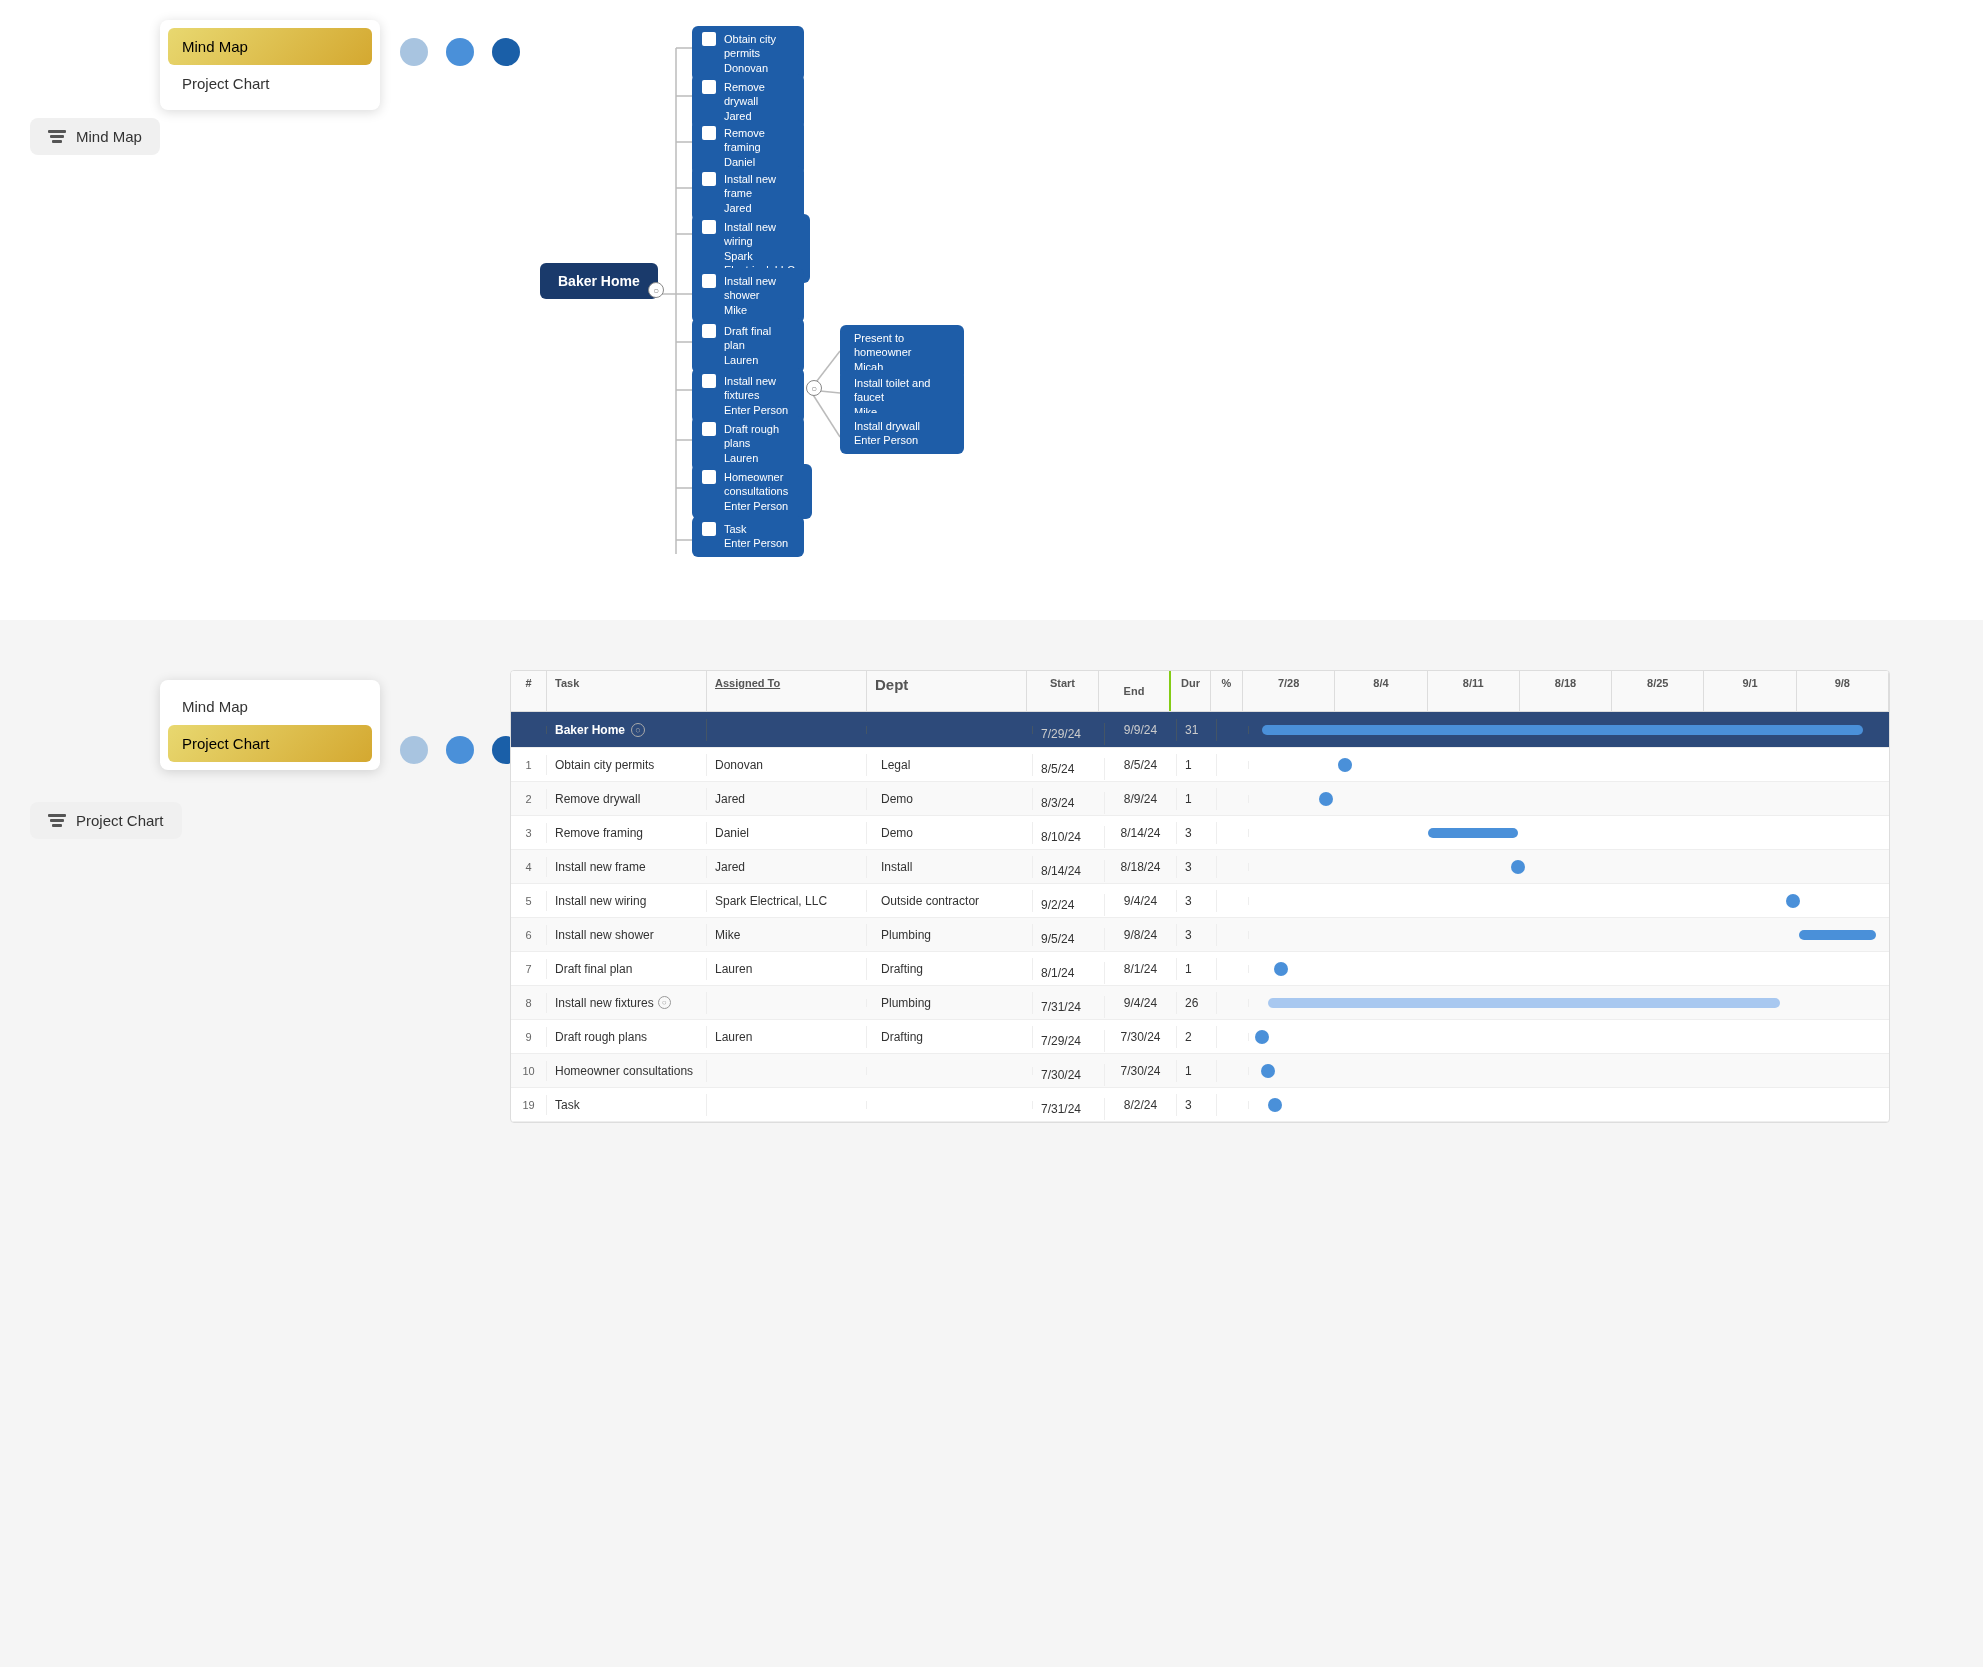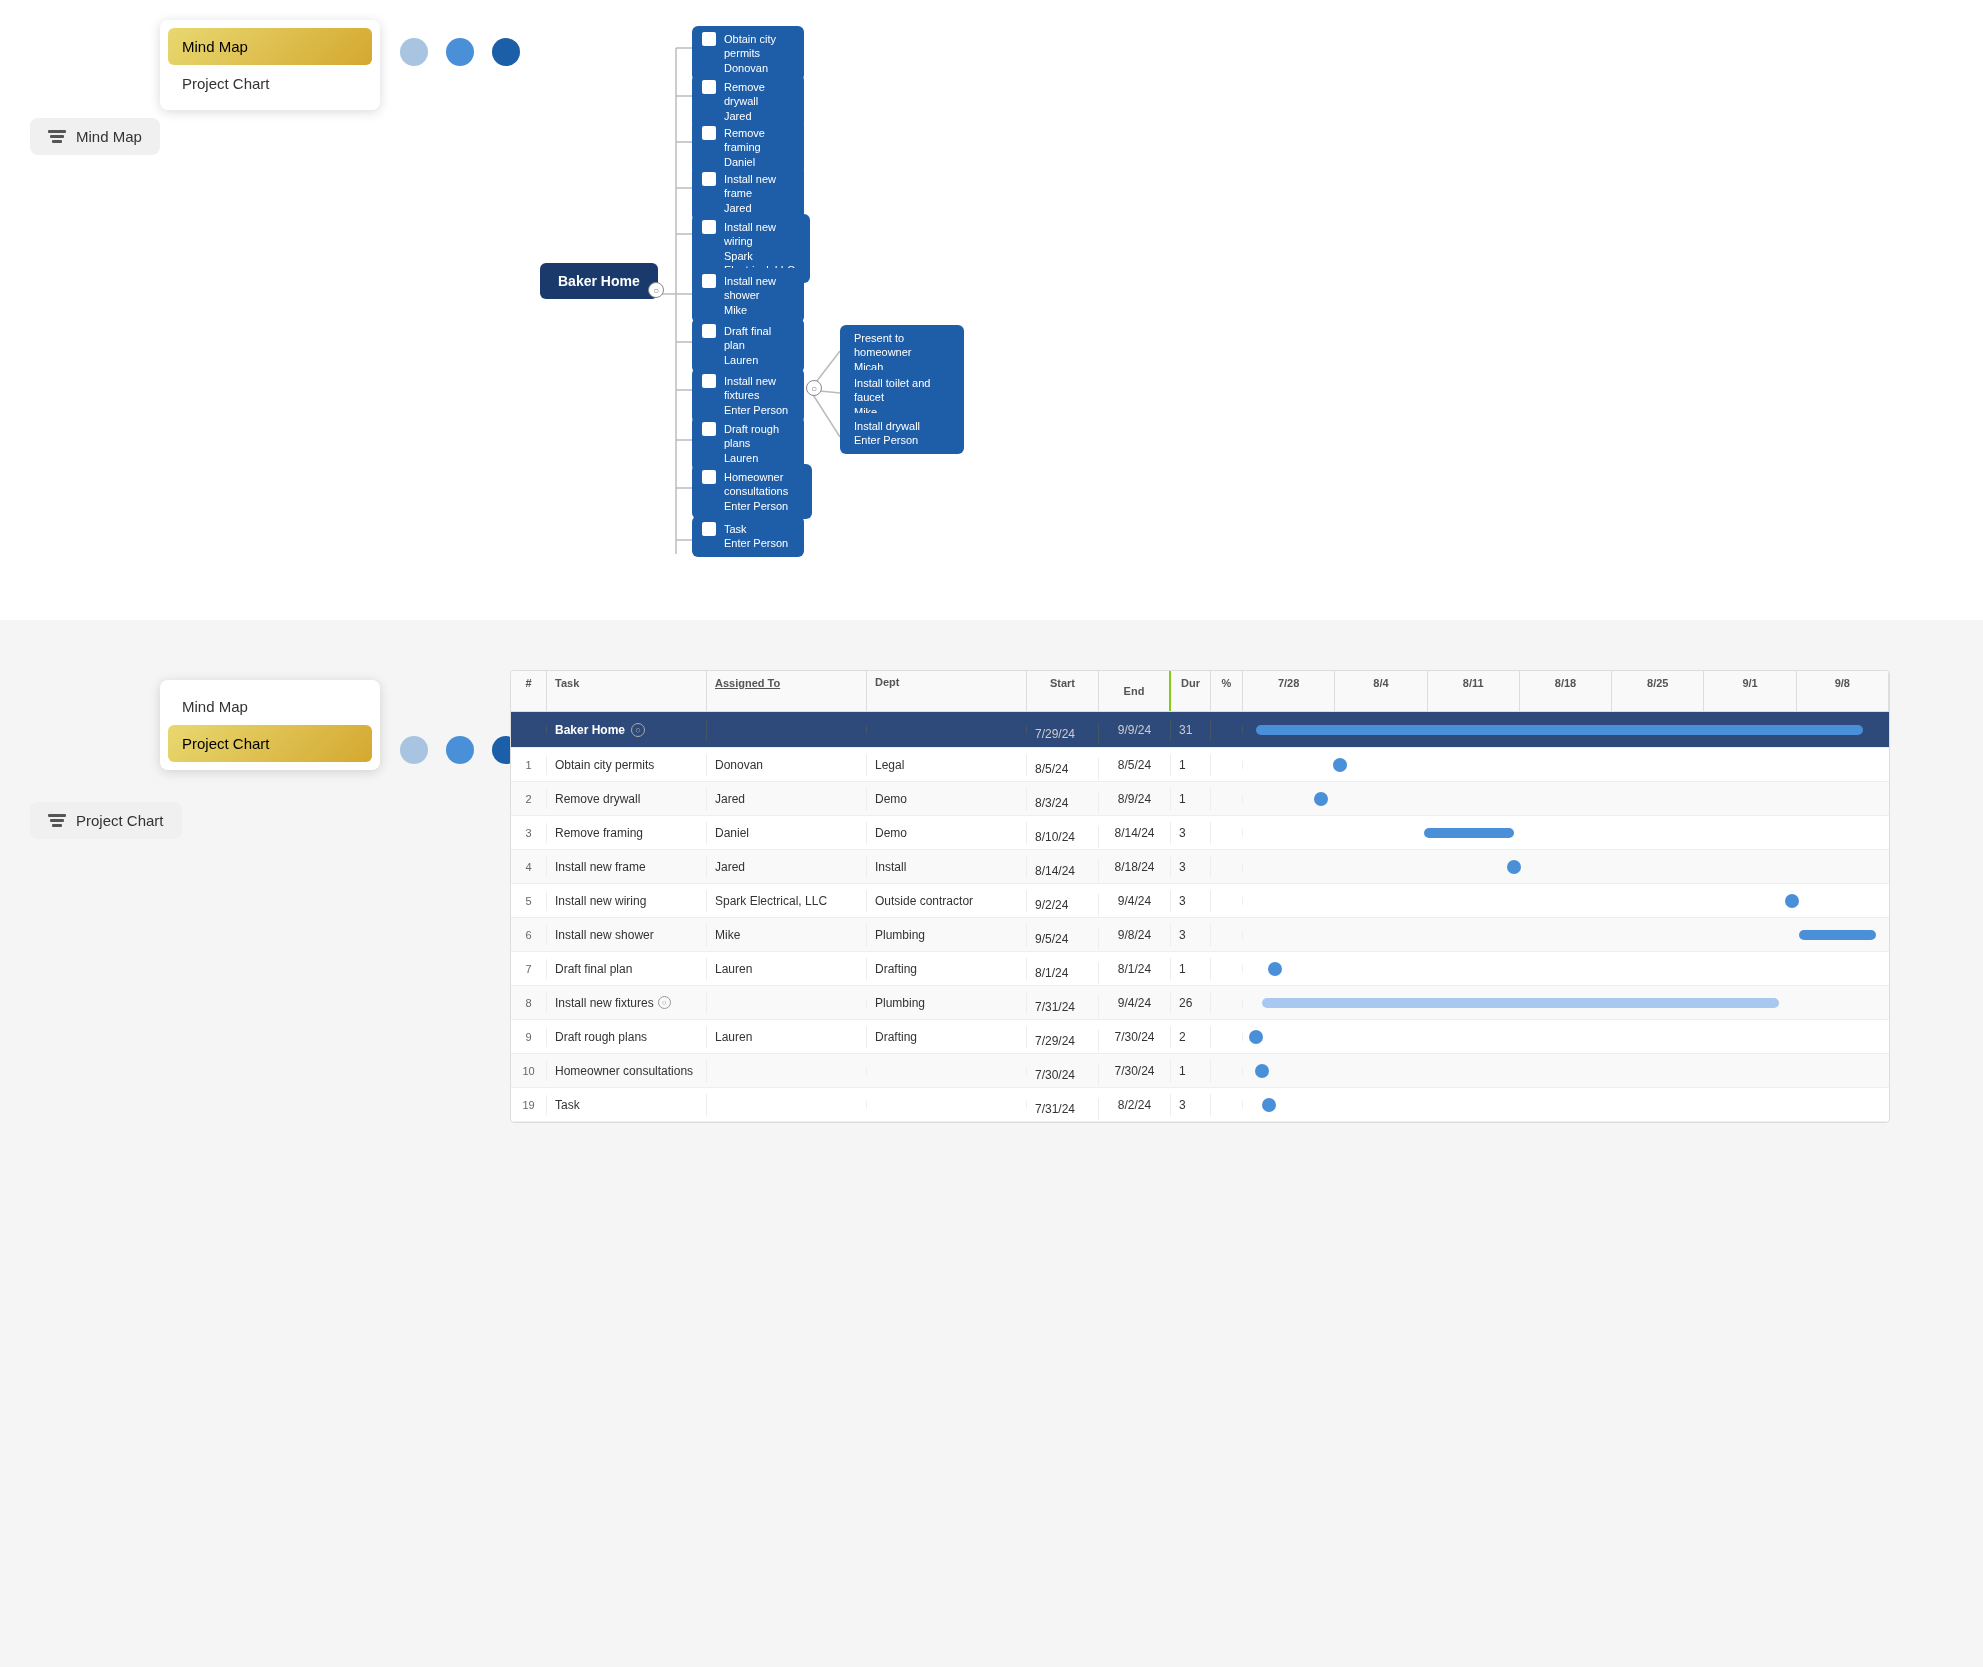--- a/index.html
+++ b/index.html
@@ -262,21 +262,21 @@
       font-size: 11px;
       color: #555;
       font-weight: 600;
       text-decoration: underline;
     }
     .gantt-col-dept {
       width: 160px;
       min-width: 160px;
       border-right: 1px solid #ddd;
       padding: 5px 8px;
-      font-size: 11px;
+      font-size: 15px;
       color: #555;
       font-weight: 600;
     }
     .gantt-col-start {
       width: 72px;
       min-width: 72px;
       border-right: 1px solid #ddd;
       padding: 6px 4px;
       font-size: 11px;
       color: #555;
@@ -357,20 +357,21 @@
       width: 160px;
       min-width: 160px;
     }
     .gantt-cell-assigned {
       width: 160px;
       min-width: 160px;
     }
     .gantt-cell-dept {
       width: 160px;
       min-width: 160px;
+      margin-left: 6px;
     }
     .gantt-cell-start {
       width: 72px;
       min-width: 72px;
       text-align: left;
       margin-top: 9px;
     }
     .gantt-cell-end {
       width: 72px;
       min-width: 72px;

